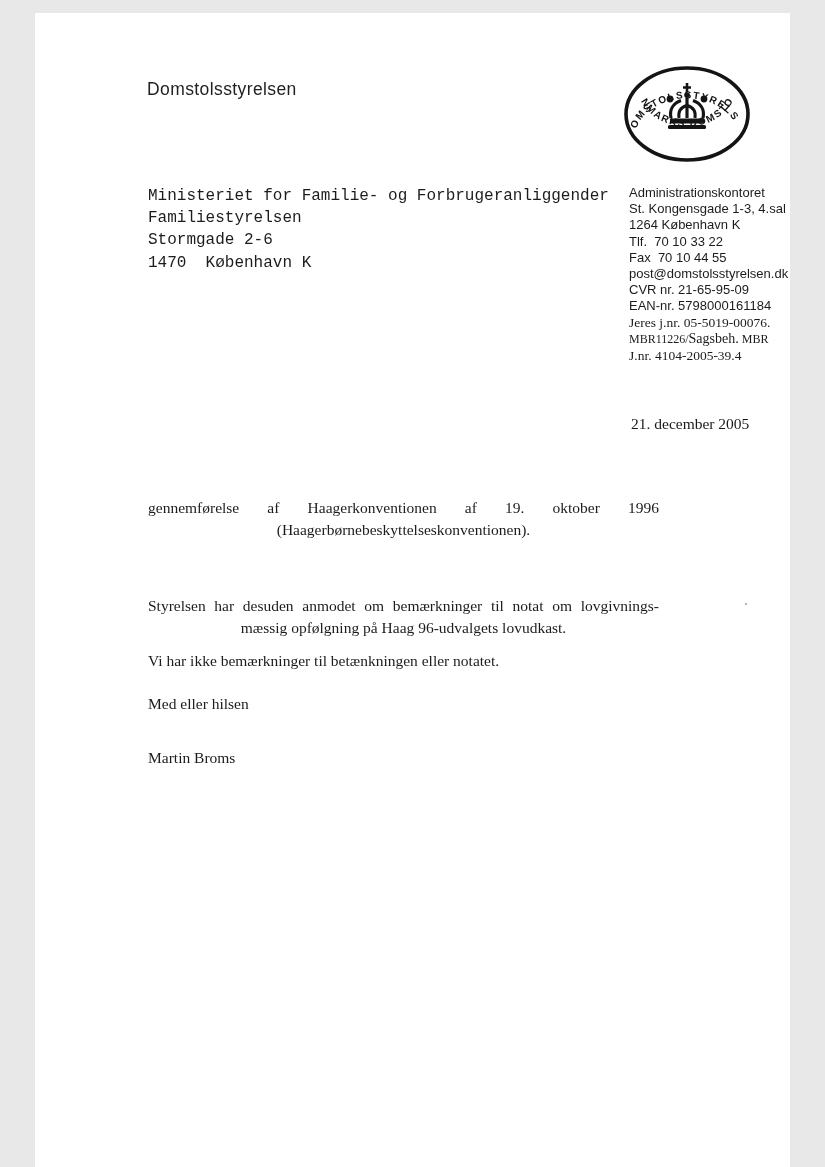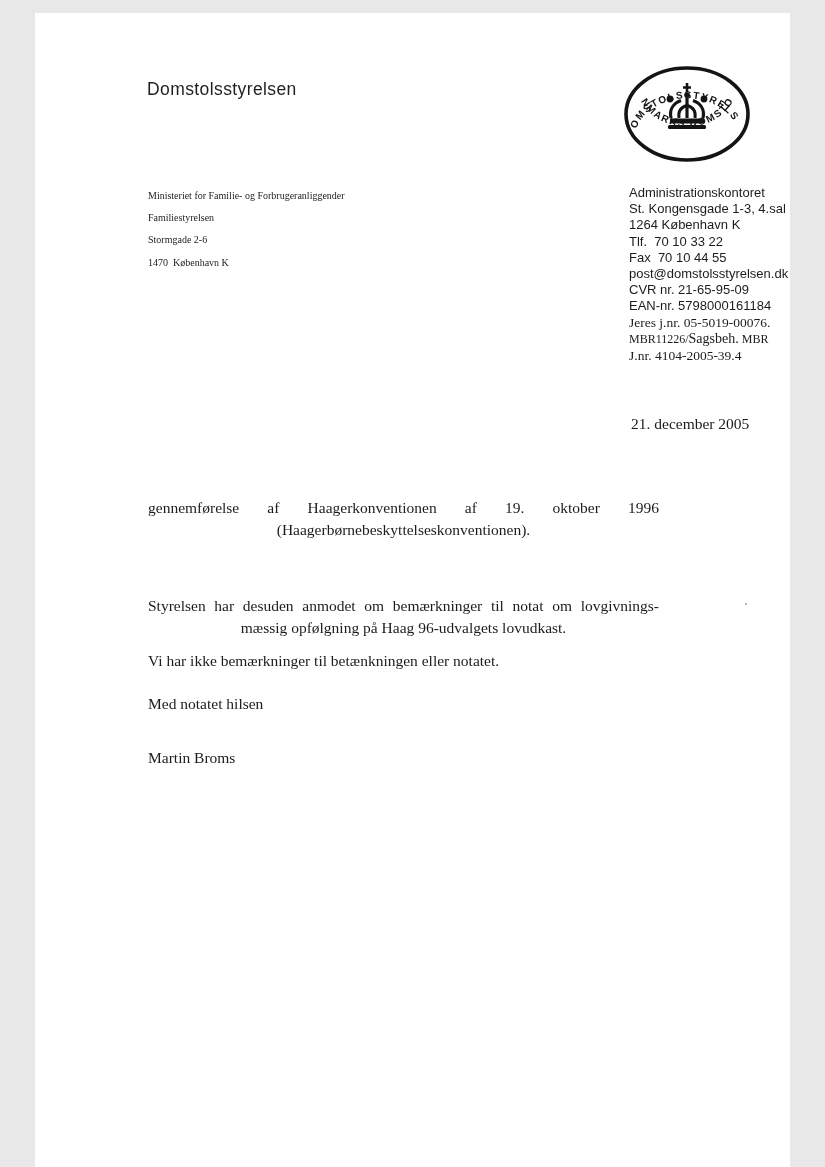--- a/index.html
+++ b/index.html
@@ -28,22 +28,22 @@
   .sealtext {
     font-family: "Liberation Sans", sans-serif;
     font-size: 10px;
     font-weight: bold;
     letter-spacing: 1.6px;
     fill: #141414;
   }
   .recipient {
     position: absolute;
     left: 113px; top: 172px;
-    font-family: Liberation Serif, serif;
-    font-size: 10px;
+    font-family: Liberation Mono, monospace;
+    font-size: 16px;
     line-height: 22.2px;
     color: #1c1c1c;
   }
   .info {
     position: absolute;
     left: 594px; top: 172px;
     width: 225px;
     color: #1c1c1c;
   }
   .info .sans {
@@ -158,19 +158,19 @@
     <div class="nline">(Haagerbørnebeskyttelseskonventionen).</div>
   </div>
 
   <div class="para p2">
     <div class="jline">Styrelsen har desuden anmodet om bemærkninger til notat om lovgivnings-</div>
     <div class="nline">mæssig opfølgning på Haag 96-udvalgets lovudkast.</div>
   </div>
 
   <div class="single p3">Vi har ikke bemærkninger til betænkningen eller notatet.</div>
 
-  <div class="single closing">Med notatet hilsen</div>
+  <div class="single closing">Med eller hilsen</div>
 
   <div class="single signature">Martin Broms</div>
 
   <div class="dot"></div>
 
 </div>
 
 </body></html>

